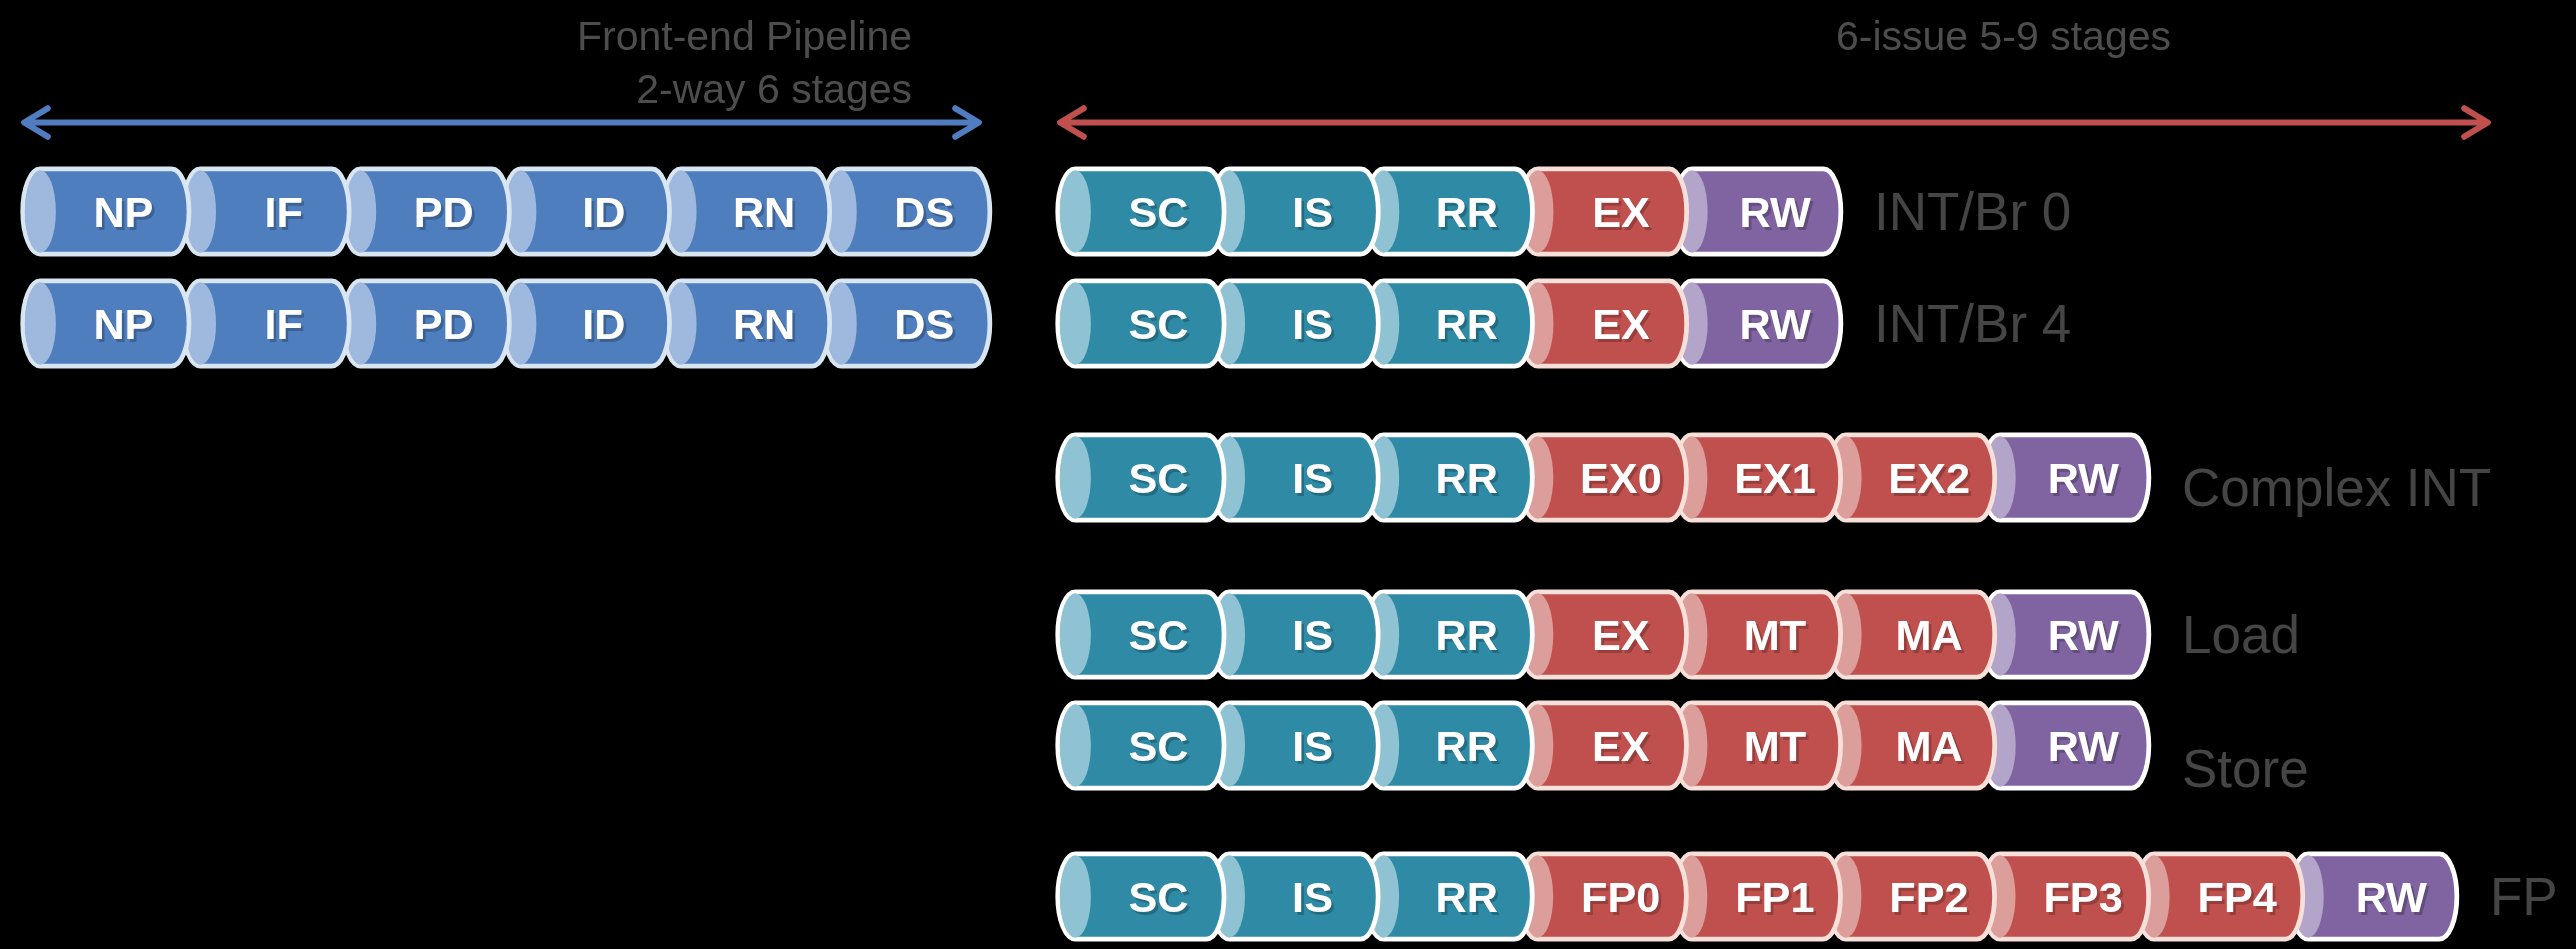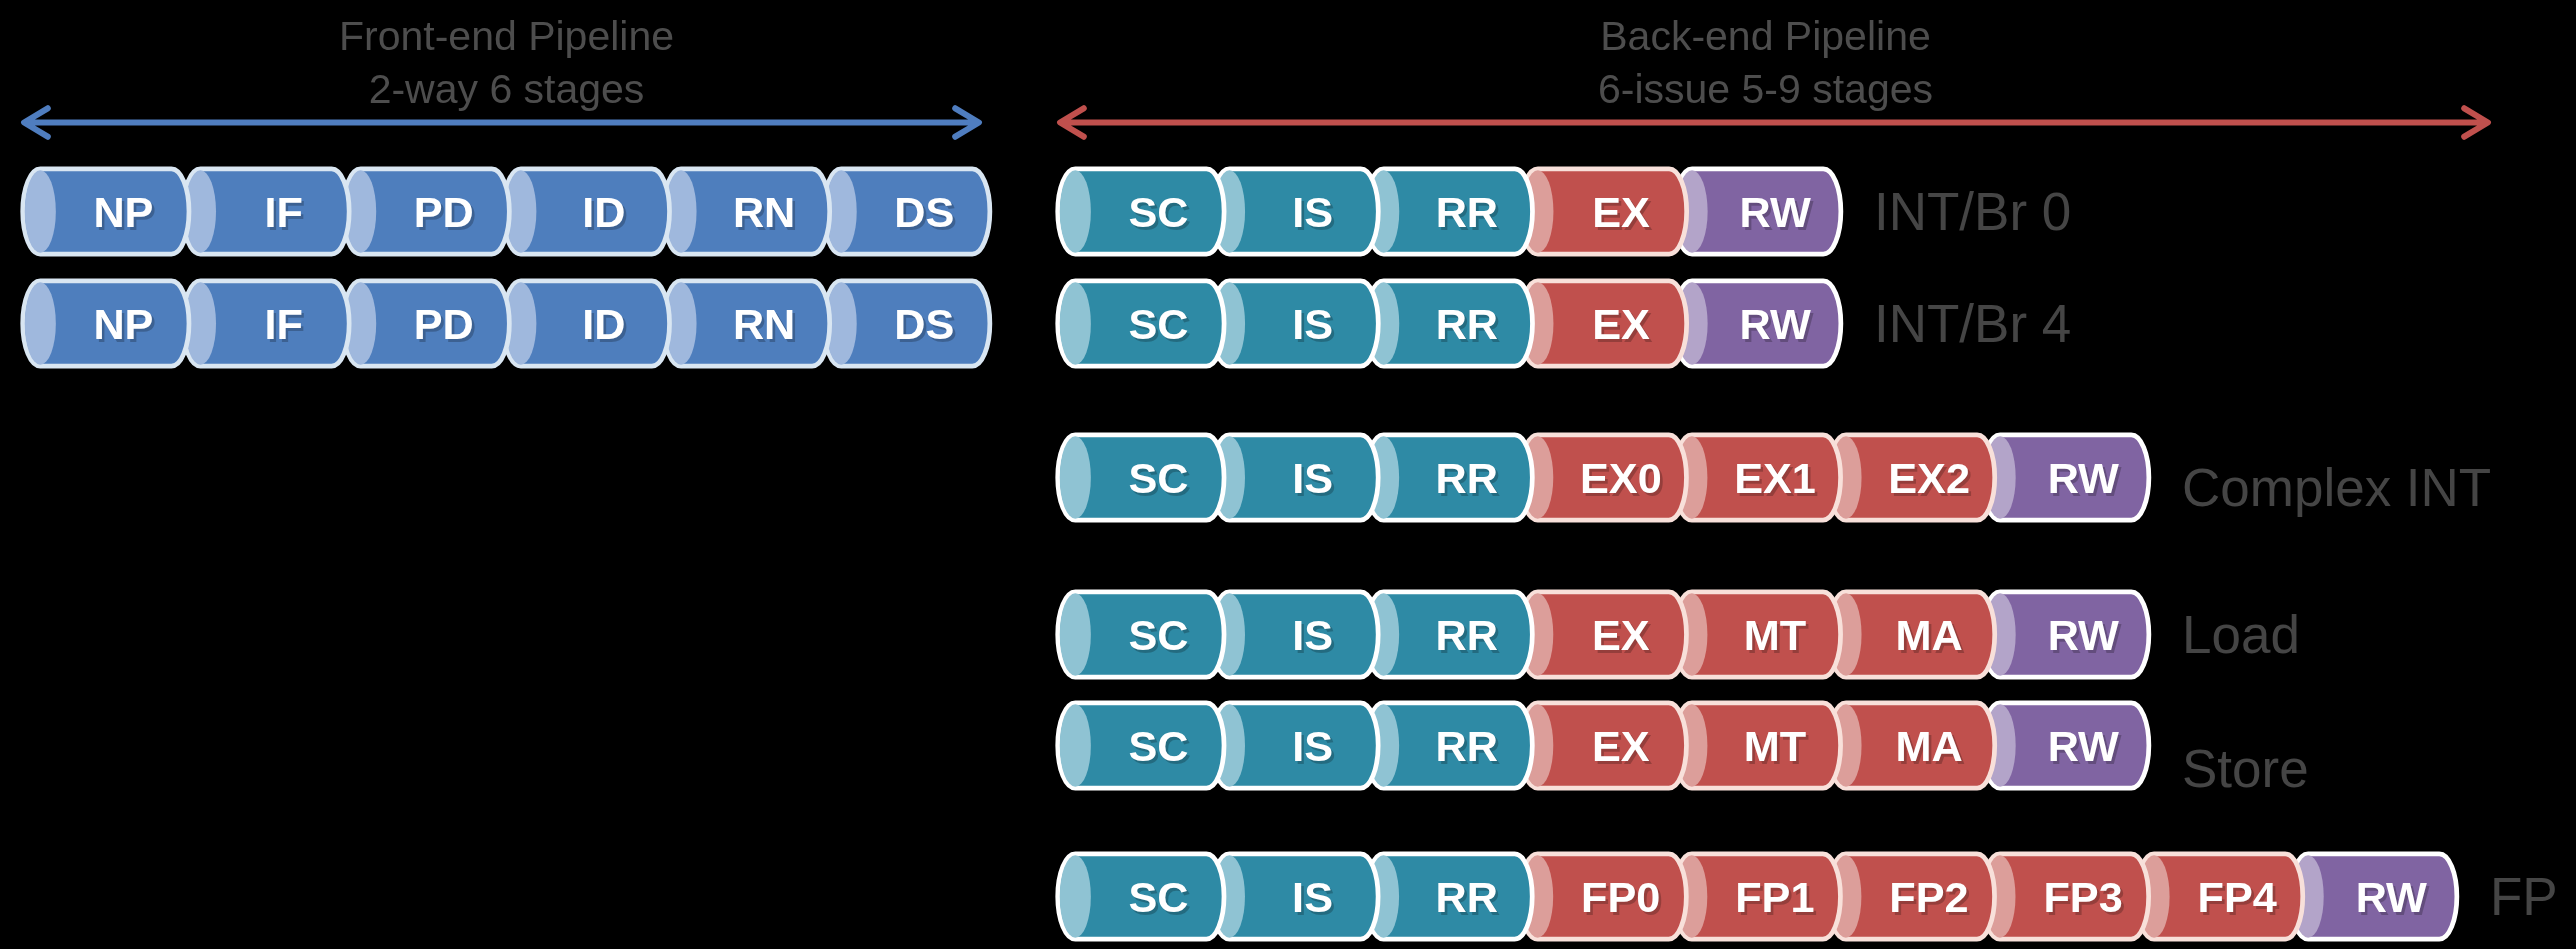--- a/index.html
+++ b/index.html
@@ -6,21 +6,21 @@
   #canvas{
     position:relative;
     width:2576px;height:949px;
     background:#000;
     overflow:hidden;
     font-family:"Liberation Sans",sans-serif;
   }
   .pipe-title{
     position:absolute;
     width:811px;
-    text-align:center;
+    text-align:right;
     font-size:41px;
     line-height:53px;
     color:#4d4d4d;
     top:9.5px;
   }
   .row-label{
     position:absolute;
     height:95px;
     display:flex;
     flex-direction:column;
@@ -37,21 +37,20 @@
 <body>
 
 <div id="canvas">
 
   <div class="pipe-title" style="left:101px;">
     <div>Front-end Pipeline</div>
     <div>2-way 6 stages</div>
   </div>
 
   <div class="pipe-title" style="left:1360px;">
-    <div>Back-end Pipeline</div>
     <div>6-issue 5-9 stages</div>
   </div>
 
   <svg id="front-arrow" style="left:17.6px;top:100px;" width="967" height="45" viewBox="0 0 1430 66">
       <path d="M 44 12 L 9 33 L 44 54  M 1386 12 L 1421 33 L 1386 54  M 12 33 L 1418 33" fill="none" stroke="#4f7dbf" stroke-width="9" stroke-linecap="round" stroke-linejoin="round"></path>
     </svg>
 
   <svg id="back-arrow" style="left:1054px;top:100px;" width="1440" height="45" viewBox="0 0 2130 66">
       <path d="M 44 12 L 9 33 L 44 54  M 2086 12 L 2121 33 L 2086 54  M 12 33 L 2118 33" fill="none" stroke="#c0504d" stroke-width="9" stroke-linecap="round" stroke-linejoin="round"></path>
     </svg>

